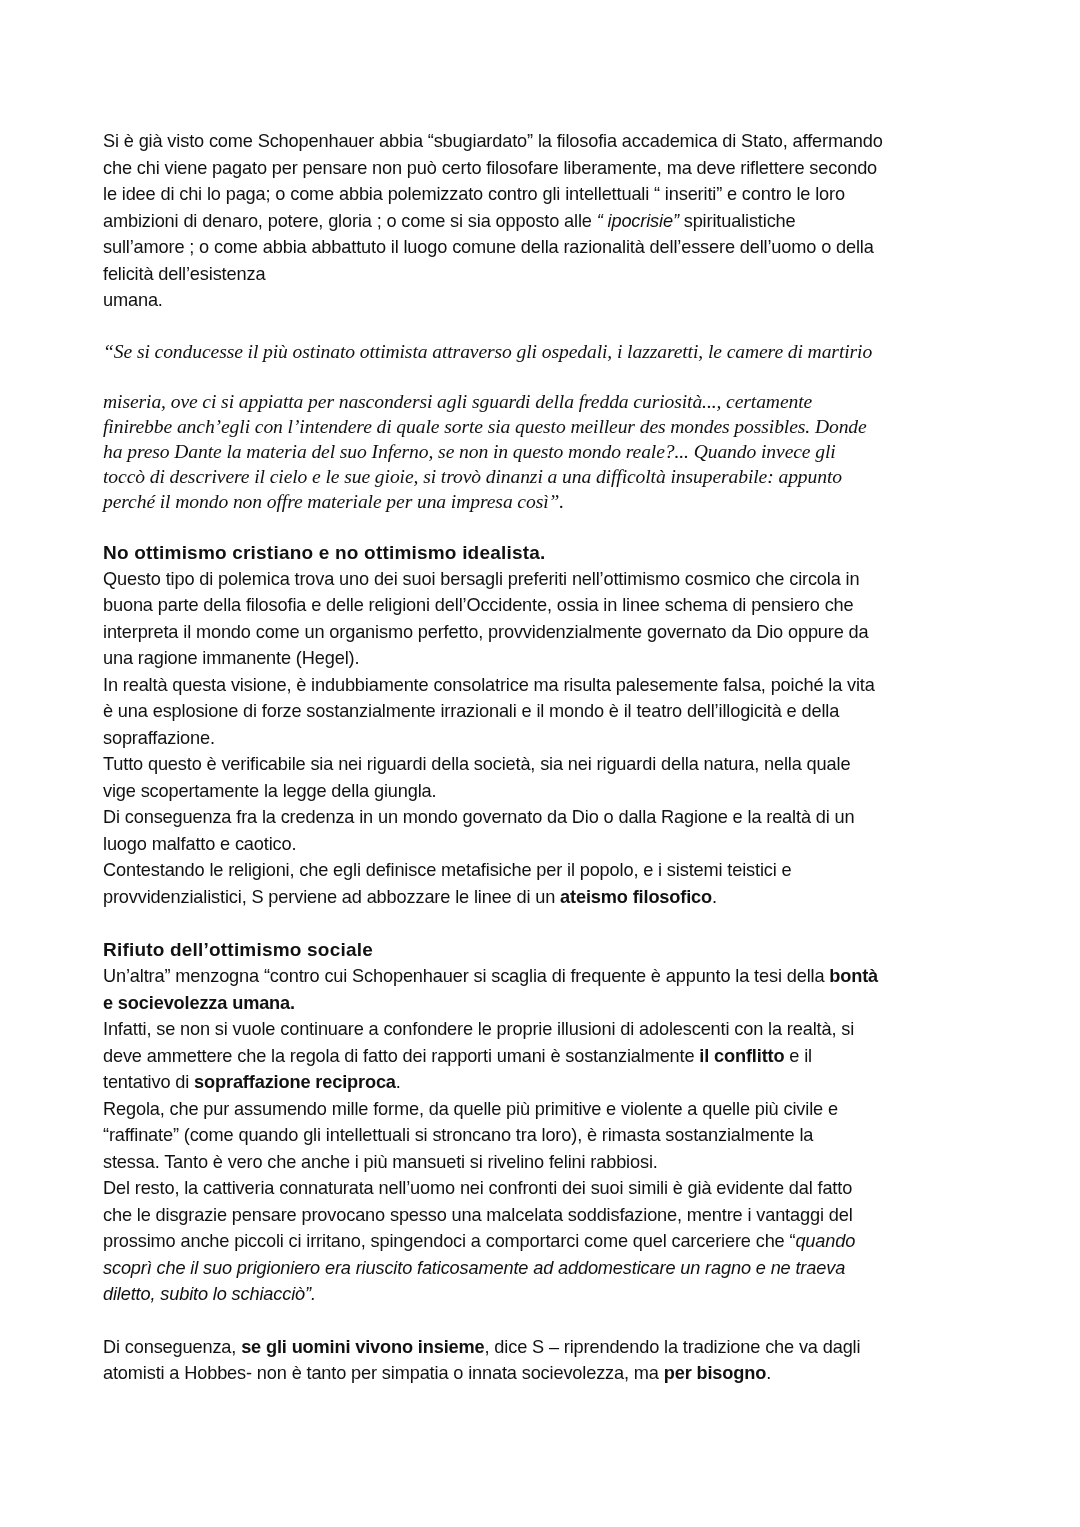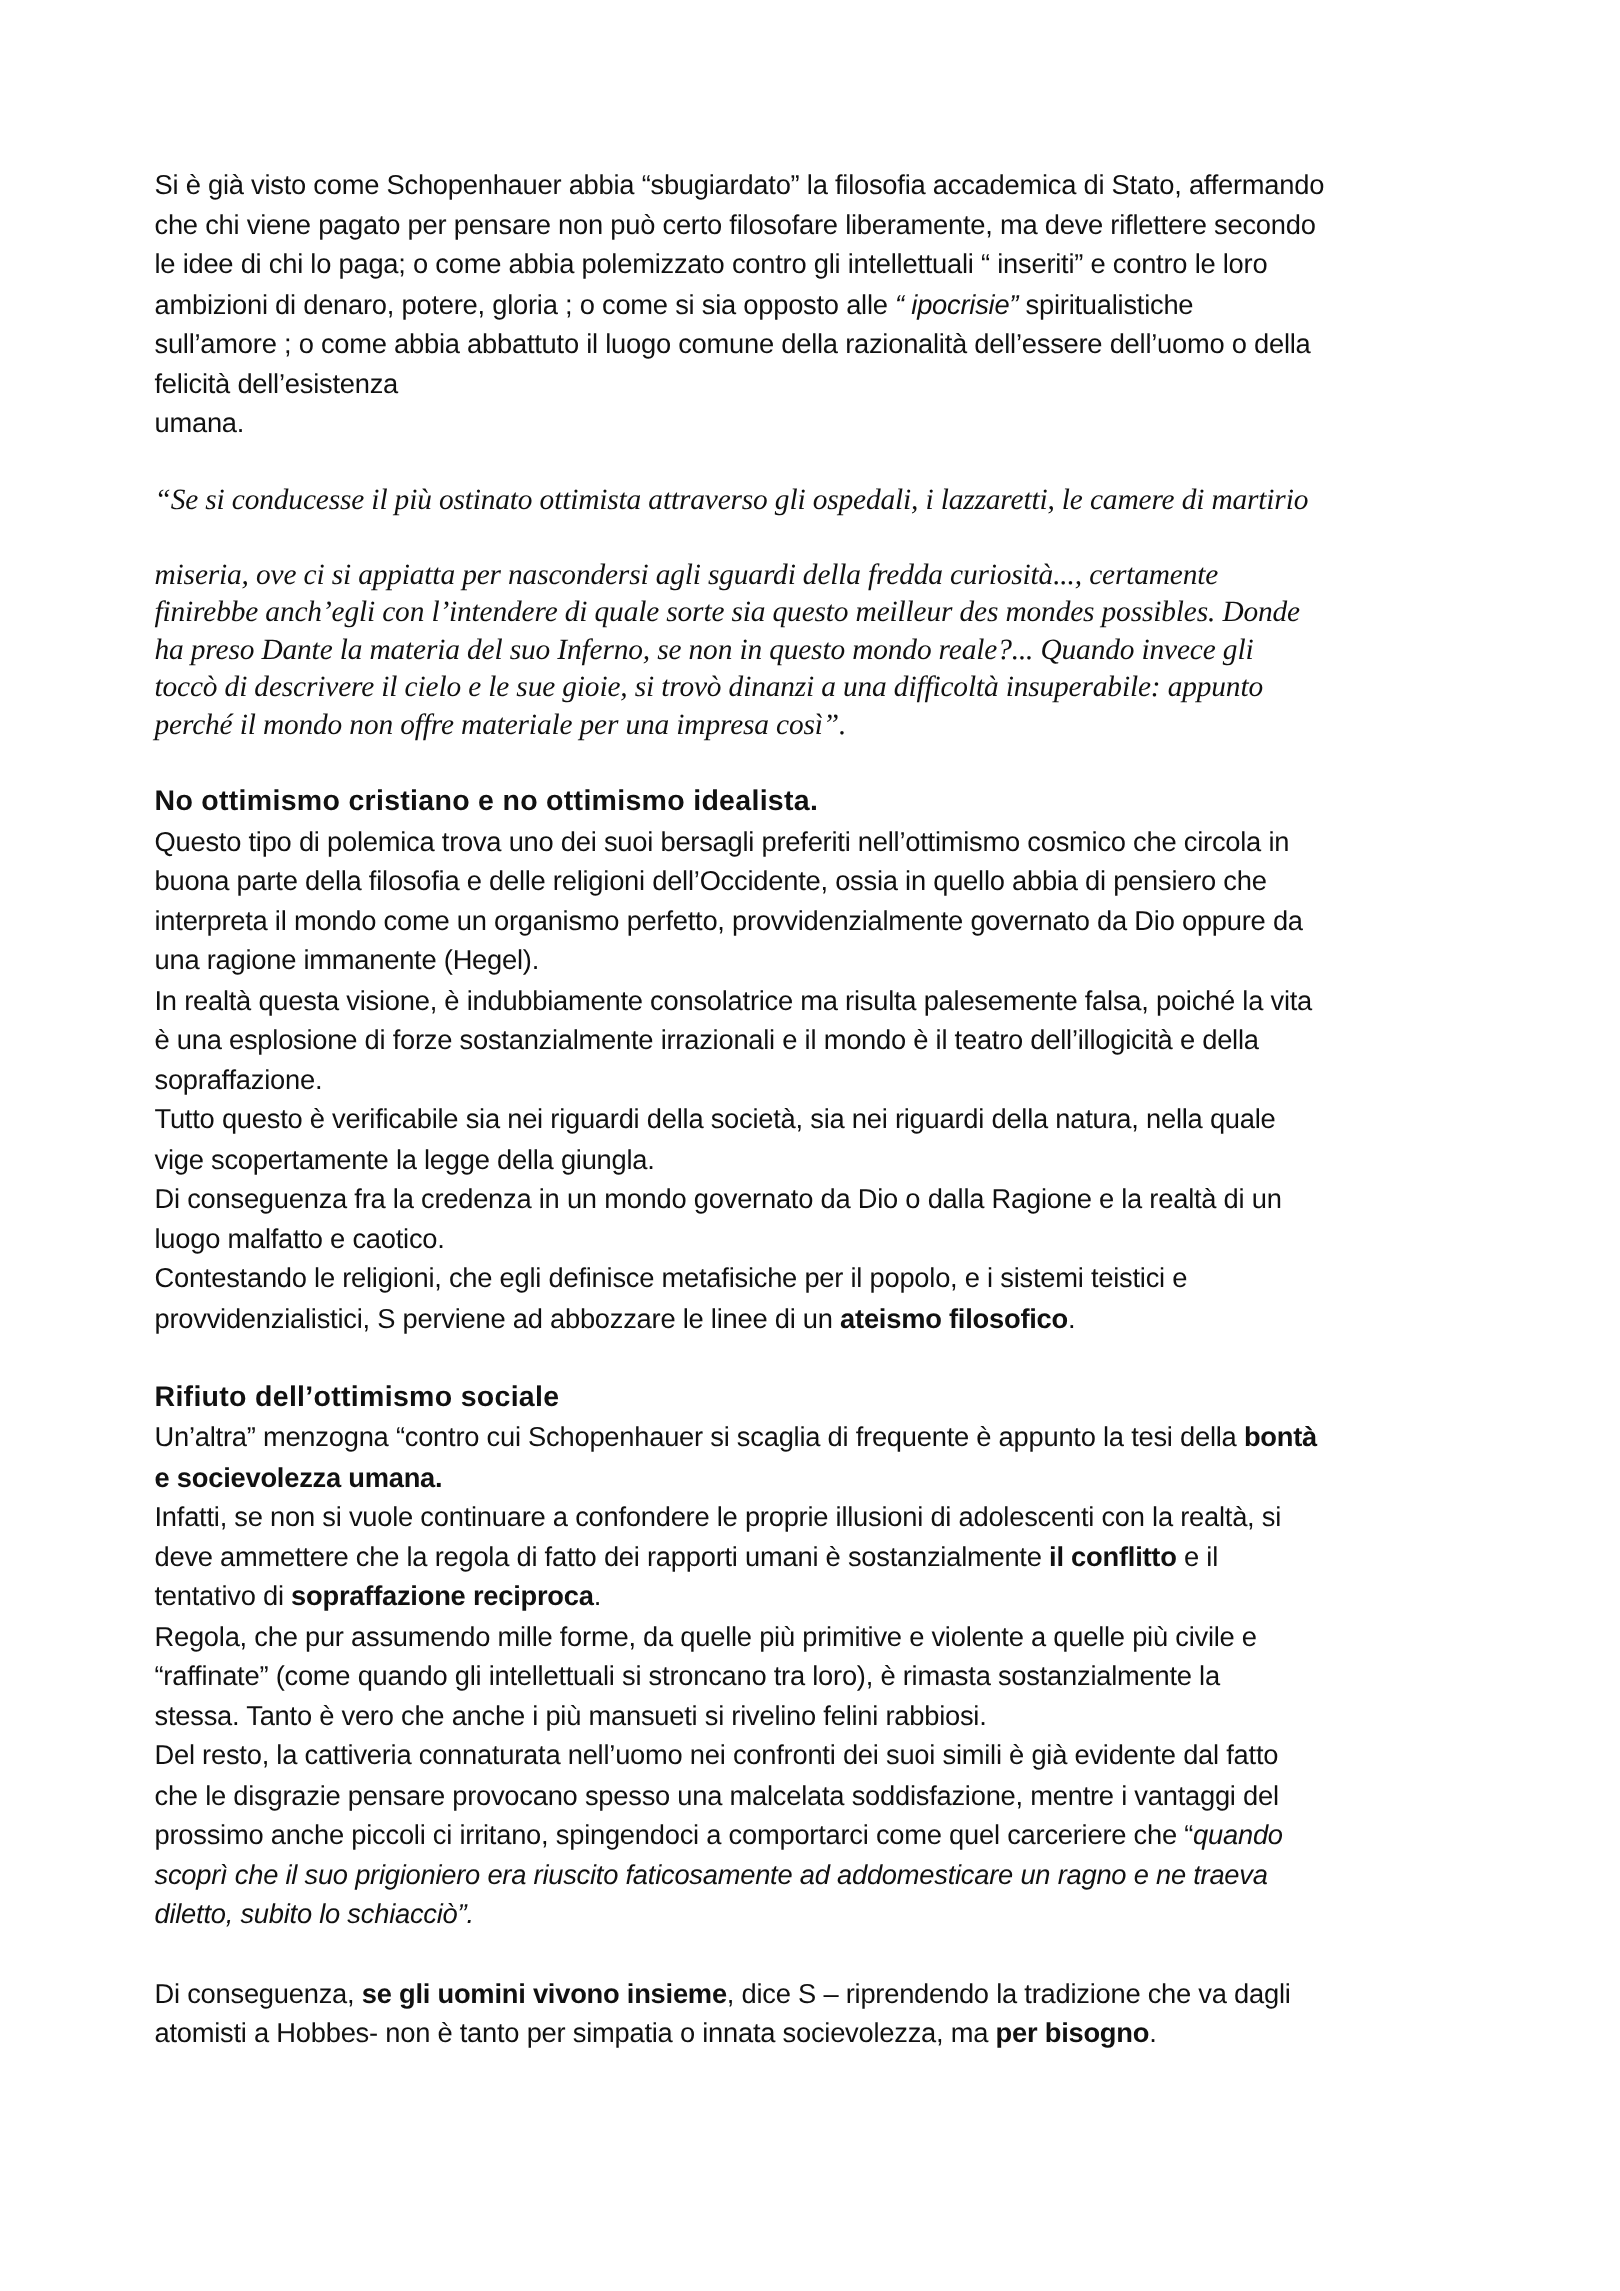--- a/index.html
+++ b/index.html
@@ -10,21 +10,21 @@
     body {
       width: 1080px;
       height: 1527px;
       position: relative;
       overflow: hidden;
       color: #111111;
     }
     .page {
       position: absolute;
       left: 103px;
-      top: 110px;
+      top: 128px;
       width: 880px;
     }
     .para {
       font-family: "Liberation Sans", sans-serif;
       font-size: 18.2px;
       line-height: 26.5px;
       margin: 0;
       letter-spacing: -0.15px;
     }
     .para b { font-weight: bold; }
@@ -74,21 +74,21 @@
     <span>ha preso Dante la materia del suo Inferno, se non in questo mondo reale?... Quando invece gli</span><br>
     <span>toccò di descrivere il cielo e le sue gioie, si trovò dinanzi a una difficoltà insuperabile: appunto</span><br>
     <span>perché il mondo non offre materiale per una impresa così”.</span>
   </p>
 
   <div class="gap-2"></div>
 
   <h2 class="heading">No ottimismo cristiano e no ottimismo idealista.</h2>
   <p class="para">
     <span>Questo tipo di polemica trova uno dei suoi bersagli preferiti nell’ottimismo cosmico che circola in</span><br>
-    <span>buona parte della filosofia e delle religioni dell’Occidente, ossia in quello abbia di pensiero che</span><br>
+    <span>buona parte della filosofia e delle religioni dell’Occidente, ossia in linee schema di pensiero che</span><br>
     <span>interpreta il mondo come un organismo perfetto, provvidenzialmente governato da Dio oppure da</span><br>
     <span>una ragione immanente (Hegel).</span><br>
     <span>In realtà questa visione, è indubbiamente consolatrice ma risulta palesemente falsa, poiché la vita</span><br>
     <span>è una esplosione di forze sostanzialmente irrazionali e il mondo è il teatro dell’illogicità e della</span><br>
     <span>sopraffazione.</span><br>
     <span>Tutto questo è verificabile sia nei riguardi della società, sia nei riguardi della natura, nella quale</span><br>
     <span>vige scopertamente la legge della giungla.</span><br>
     <span>Di conseguenza fra la credenza in un mondo governato da Dio o dalla Ragione e la realtà di un</span><br>
     <span>luogo malfatto e caotico.</span><br>
     <span>Contestando le religioni, che egli definisce metafisiche per il popolo, e i sistemi teistici e</span><br>

